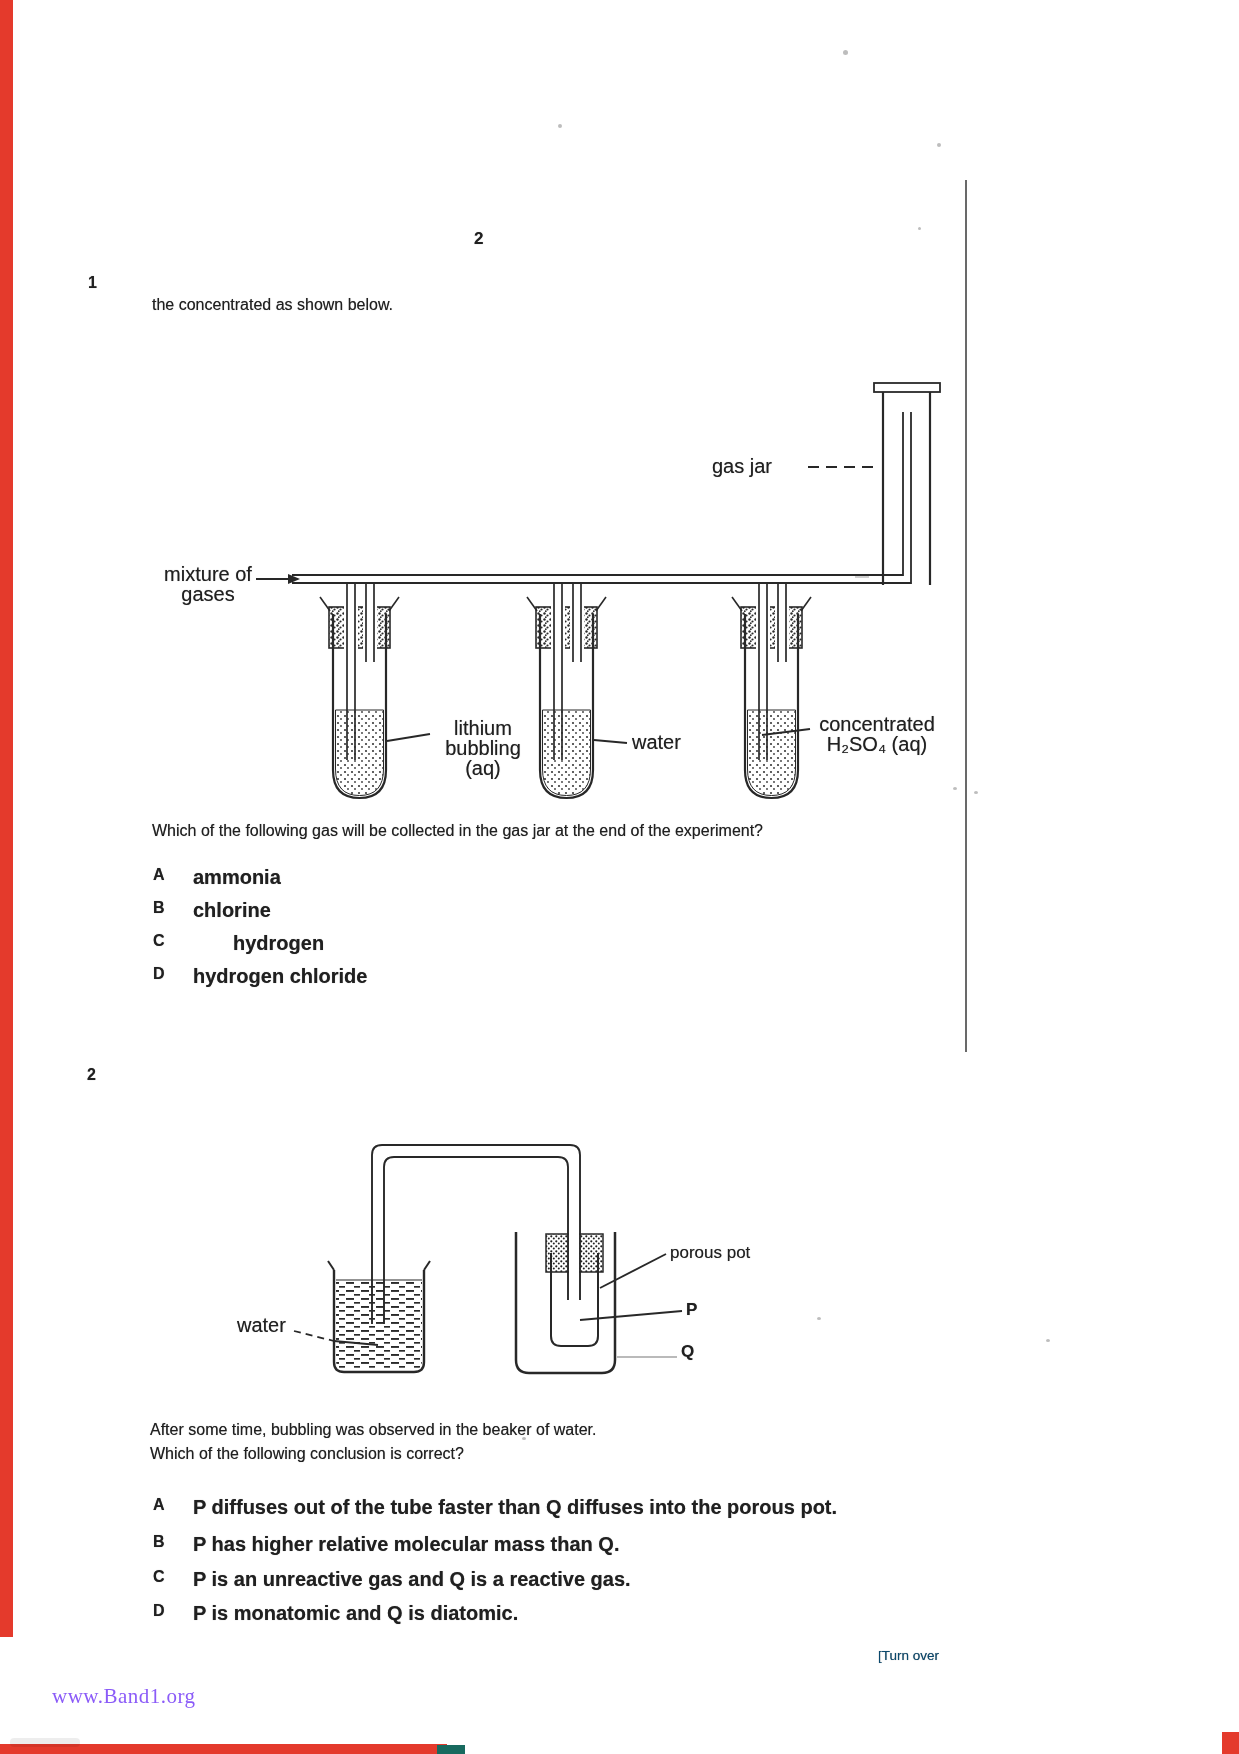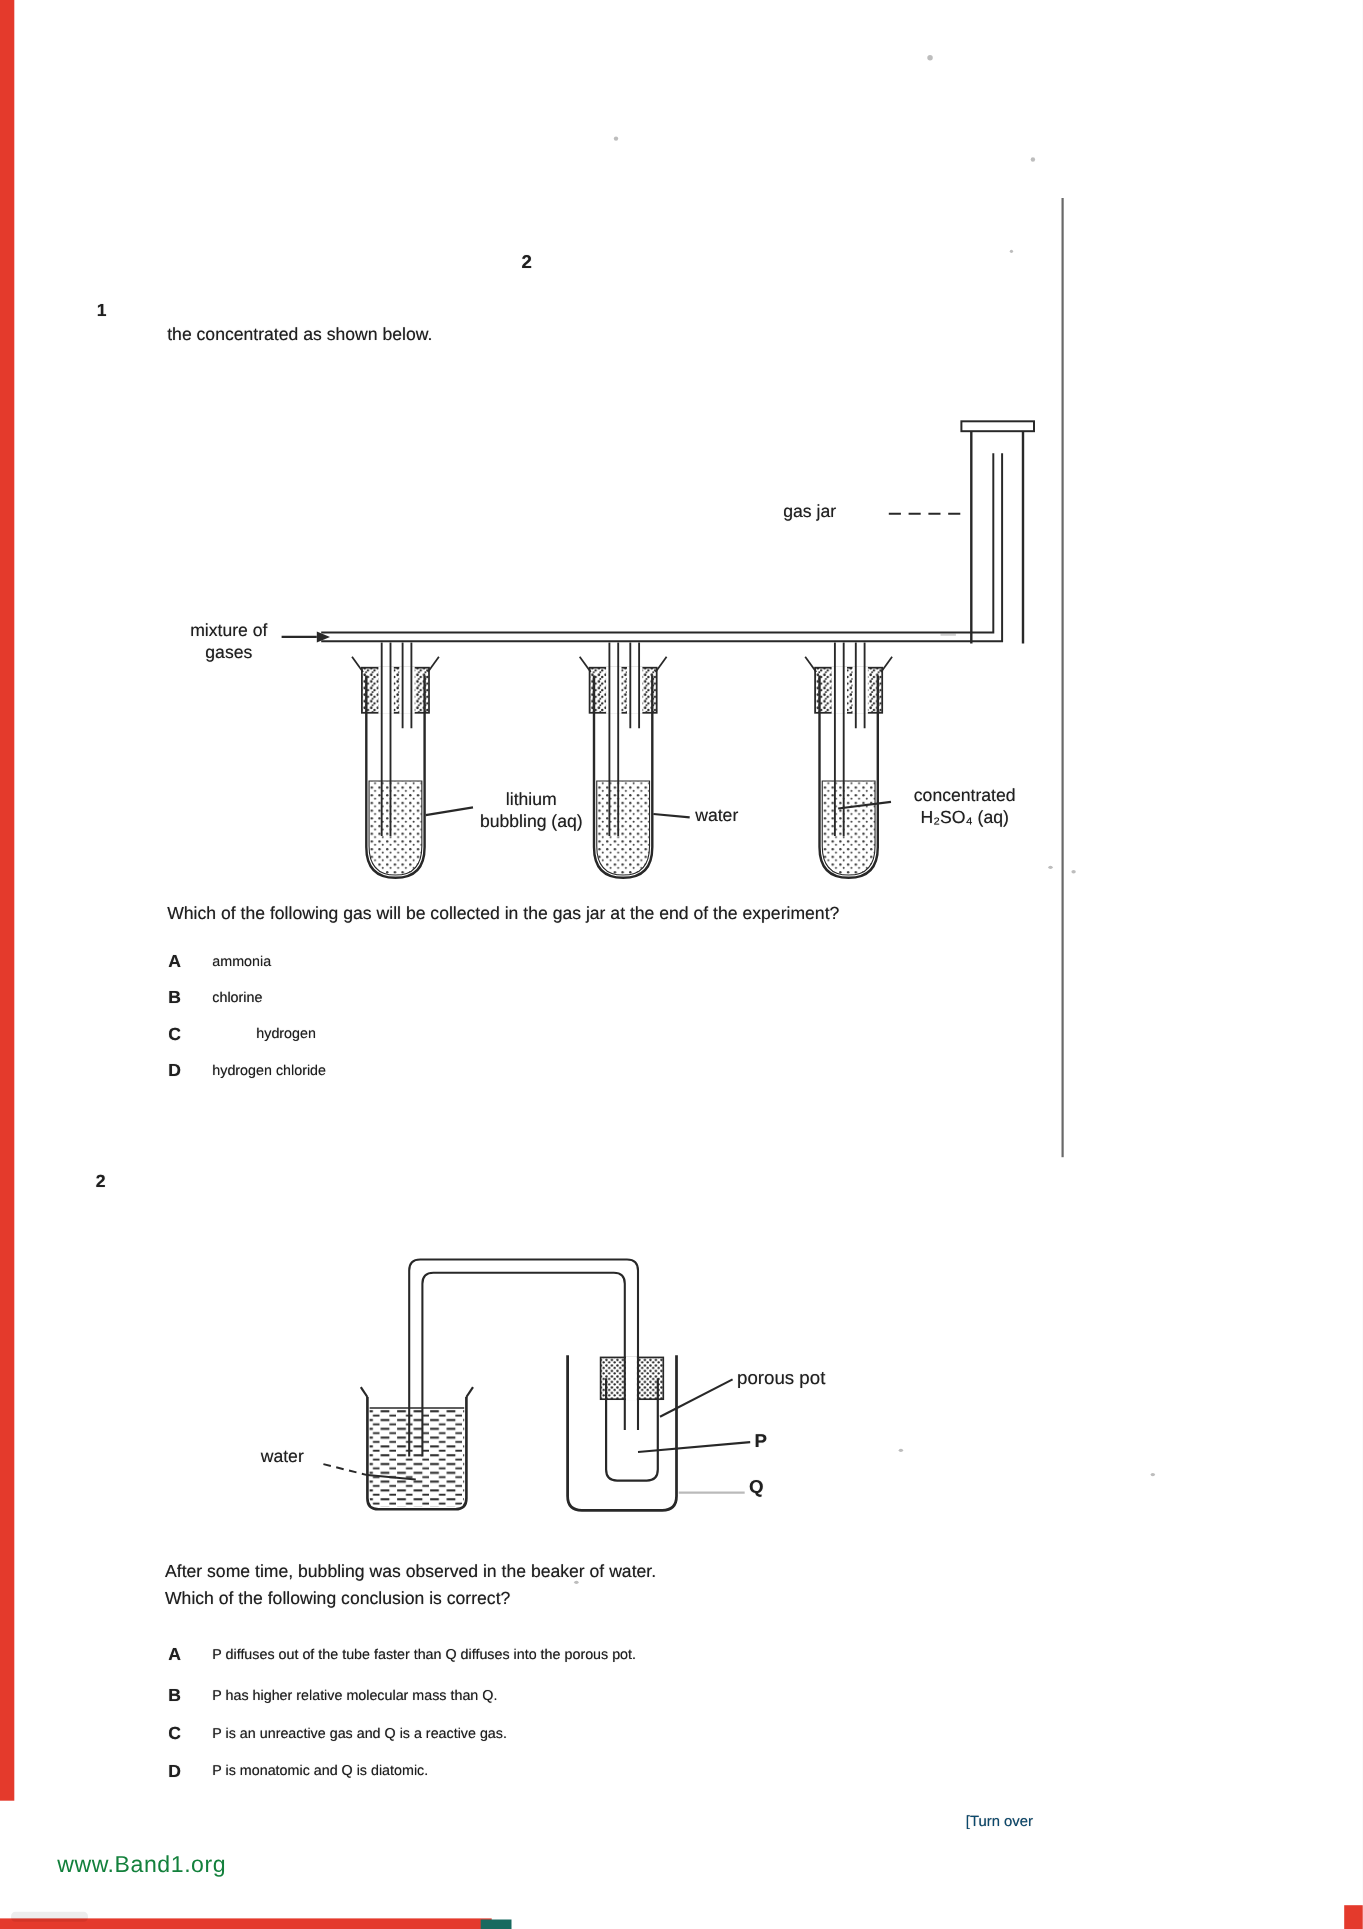--- a/index.html
+++ b/index.html
@@ -8,29 +8,29 @@
     background:#fdfdfd;overflow:hidden;
     font-family:"Liberation Sans", sans-serif;color:#222;
     filter:blur(0.22px) contrast(1.02);
   }
   .txt{position:absolute;font-size:16px;line-height:21px;white-space:nowrap;
        text-shadow:0 0 0.7px rgba(20,20,20,.55);}
   .bold{font-weight:bold;}
   .center{text-align:center;white-space:normal;}
   .opt-letter{position:absolute;left:153px;font-weight:bold;font-size:16px;
        text-shadow:0 0 .7px rgba(20,20,20,.55);}
-  .opt-text{position:absolute;left:193px;font-size:13px;
-       text-shadow:0 0 .7px rgba(20,20,20,.55);white-space:nowrap;}
-  .dlabel{position:absolute;font-size:16px;line-height:20px;
+  .opt-text{position:absolute;left:193px;font-size:20px;
+       text-shadow:0 0 .7px rgba(20,20,20,.55);white-space:nowrap;font-weight:bold;}
+  .dlabel{position:absolute;font-size:20px;line-height:20px;
        text-shadow:0 0 .7px rgba(20,20,20,.5);}
   svg{position:absolute;}
   .artifact{position:absolute;}
   .speck{position:absolute;background:rgba(40,40,40,.3);border-radius:50%;}
-  #watermark{position:absolute;font-family:Liberation Sans, sans-serif;
-       font-size:21px;letter-spacing:.5px;color:#15803d;text-shadow:none;}
+  #watermark{position:absolute;font-family:Liberation Serif, serif;
+       font-size:21px;letter-spacing:.5px;color:#8b5cf6;text-shadow:none;}
 </style>
 </head>
 <body>
 
 <div id="page">
 
   <div class="txt bold" style="left:474px;top:228px;font-size:17px;">2</div>
 
   <div class="txt bold" style="left:88px;top:272px;">1</div>
   <div class="txt" style="left:152px;top:294px;">the concentrated as shown below.</div>

